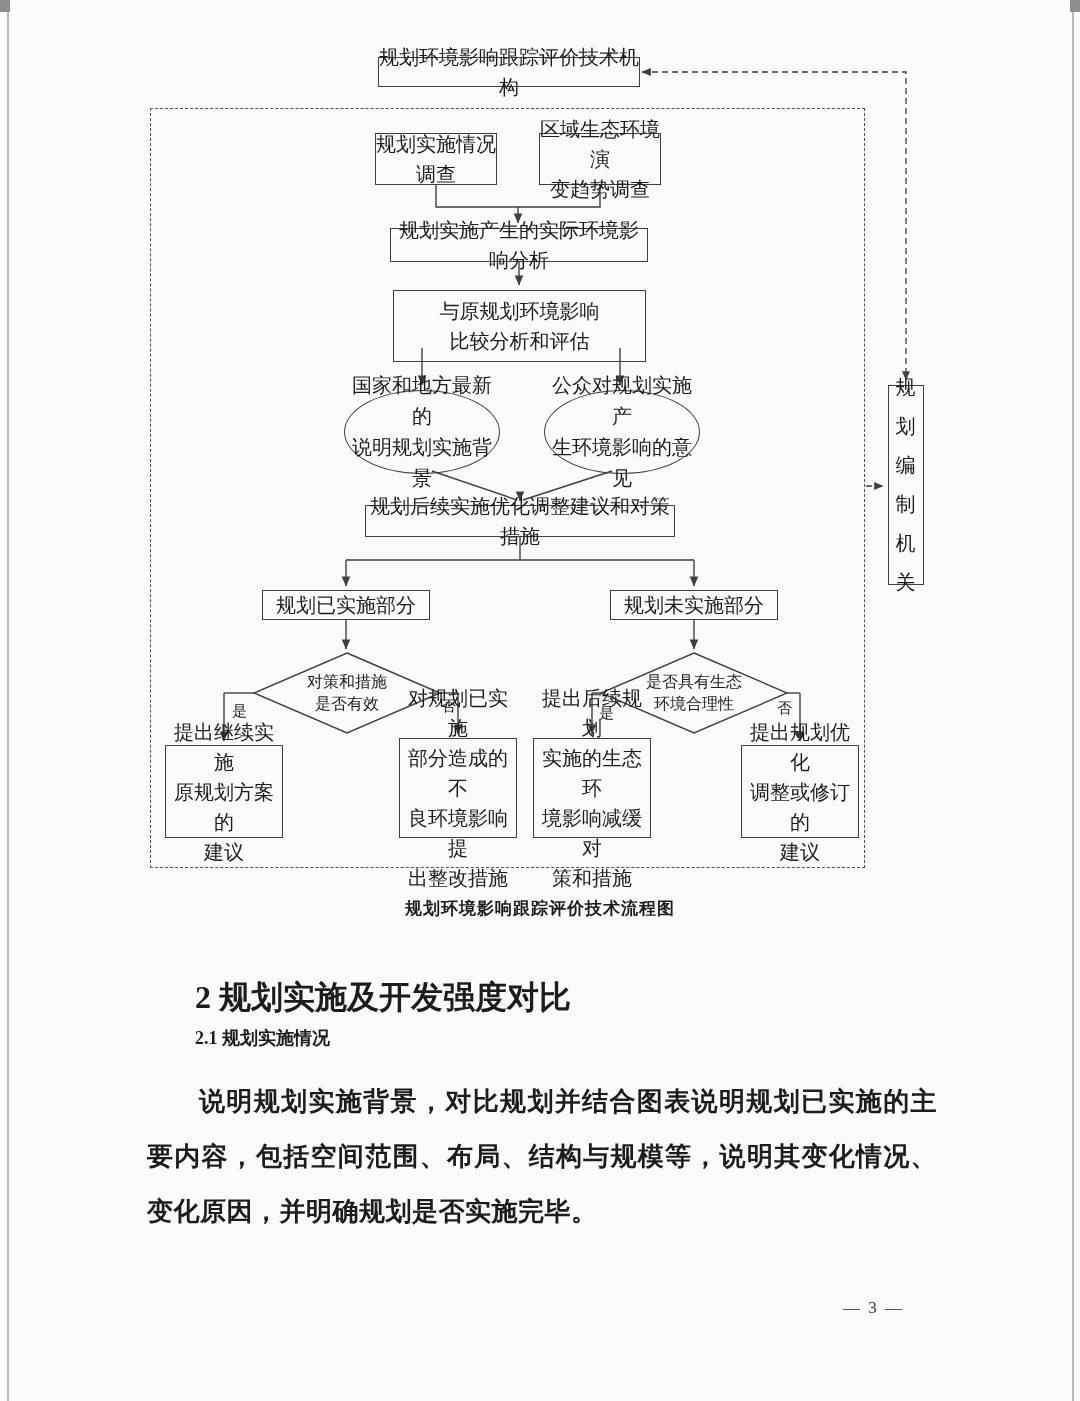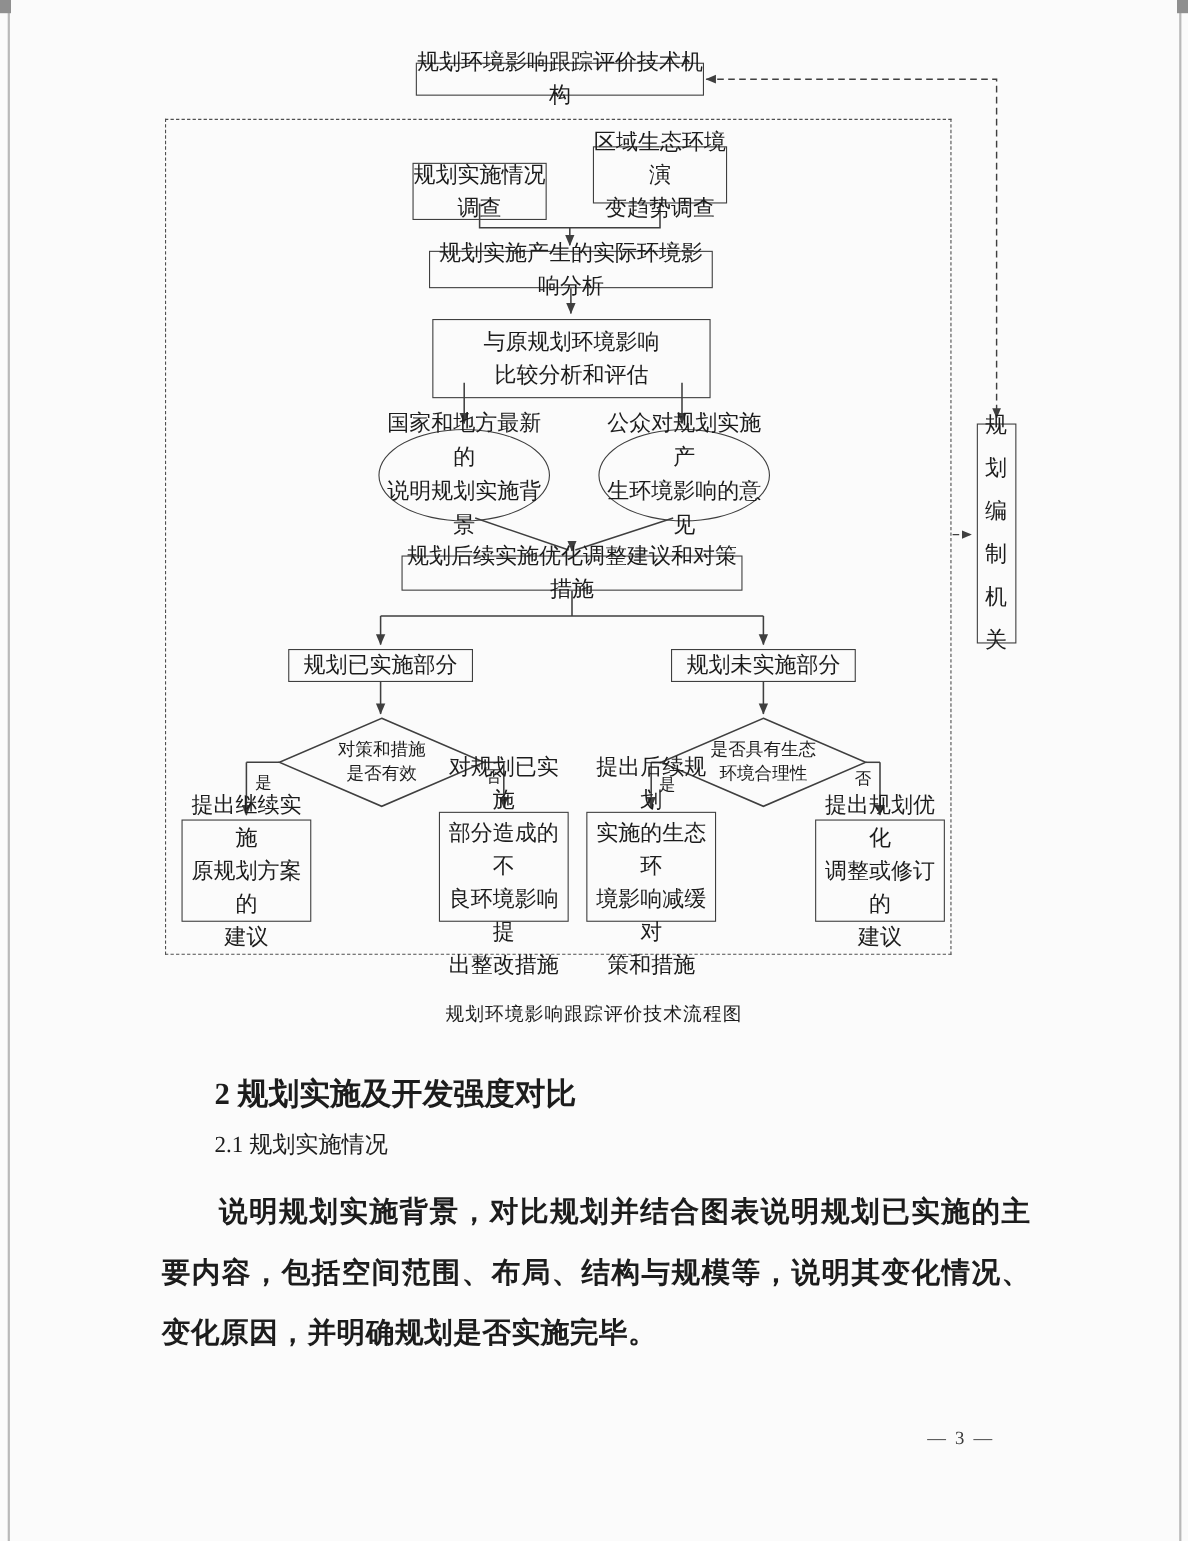--- a/index.html
+++ b/index.html
@@ -31,24 +31,24 @@
   .ellipse { border-radius: 50%; line-height: 1.55; }
   .vert { line-height: 1.95; letter-spacing: 1px; }
   .dtext {
     position: absolute; display: flex; align-items: center; justify-content: center;
     text-align: center; white-space: pre-line; font-size: 16px; line-height: 1.4;
   }
   .blabel { position: absolute; font-size: 15px; }
 
   .caption {
     position: absolute; left: 0; top: 897px; width: 1080px; text-align: center;
-    font-weight: normal; font-size: 17px; letter-spacing: 1px; margin-top: 13px;
+    font-weight: bold; font-size: 17px; letter-spacing: 1px;
   }
-  .h1 { position: absolute; left: 195px; top: 976px; font-size: 28px; font-weight: bold; }
-  .h2 { position: absolute; left: 195px; top: 1026px; font-size: 21px; font-weight: normal; }
+  .h1 { position: absolute; left: 195px; top: 976px; font-size: 32px; font-weight: bold; }
+  .h2 { position: absolute; left: 195px; top: 1026px; font-size: 18px; font-weight: bold; }
   .para {
     position: absolute; left: 147px; top: 1074px; width: 790px;
     font-size: 26px; line-height: 55px; text-align: justify; text-indent: 2em;
     letter-spacing: 0.5px;
     font-weight: bold;
   }
   .pageno { position: absolute; left: 843px; top: 1298px; font-size: 17px; color: #3a3a3a; letter-spacing: 2px; }
 </style>
 </head>
 <body>
@@ -94,21 +94,21 @@
       <g stroke="#3f3f3f" stroke-width="1.3" fill="none" stroke-dasharray="6 4">
         <path d="M642,72 H906 V380" marker-start="url(#arr)" marker-end="url(#arr)"></path>
         <line x1="866" y1="486" x2="883" y2="486" marker-end="url(#arr)"></line>
       </g>
     </svg>
 
     <div class="dashed-frame"></div>
 
     <div class="node" style="left:378px;top:57px;width:262px;height:30px">规划环境影响跟踪评价技术机构</div>
 
-    <div class="node" style="left:375px;top:148px;width:122px;height:52px">规划实施情况
+    <div class="node" style="left:375px;top:133px;width:122px;height:52px">规划实施情况
 调查</div>
 
     <div class="node" style="left:539px;top:133px;width:122px;height:52px">区域生态环境演
 变趋势调查</div>
 
     <div class="node" style="left:390px;top:228px;width:258px;height:34px">规划实施产生的实际环境影响分析</div>
 
     <div class="node" style="left:393px;top:290px;width:253px;height:72px">与原规划环境影响
 比较分析和评估</div>
 

